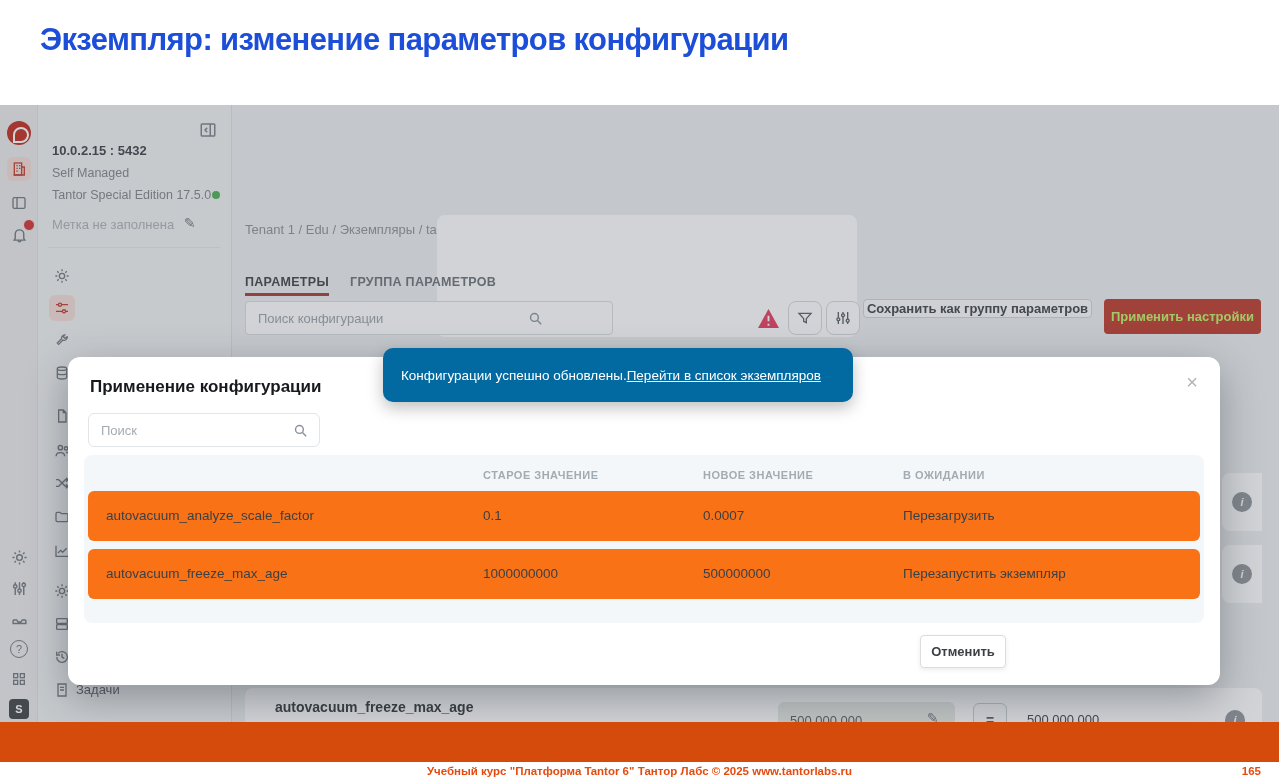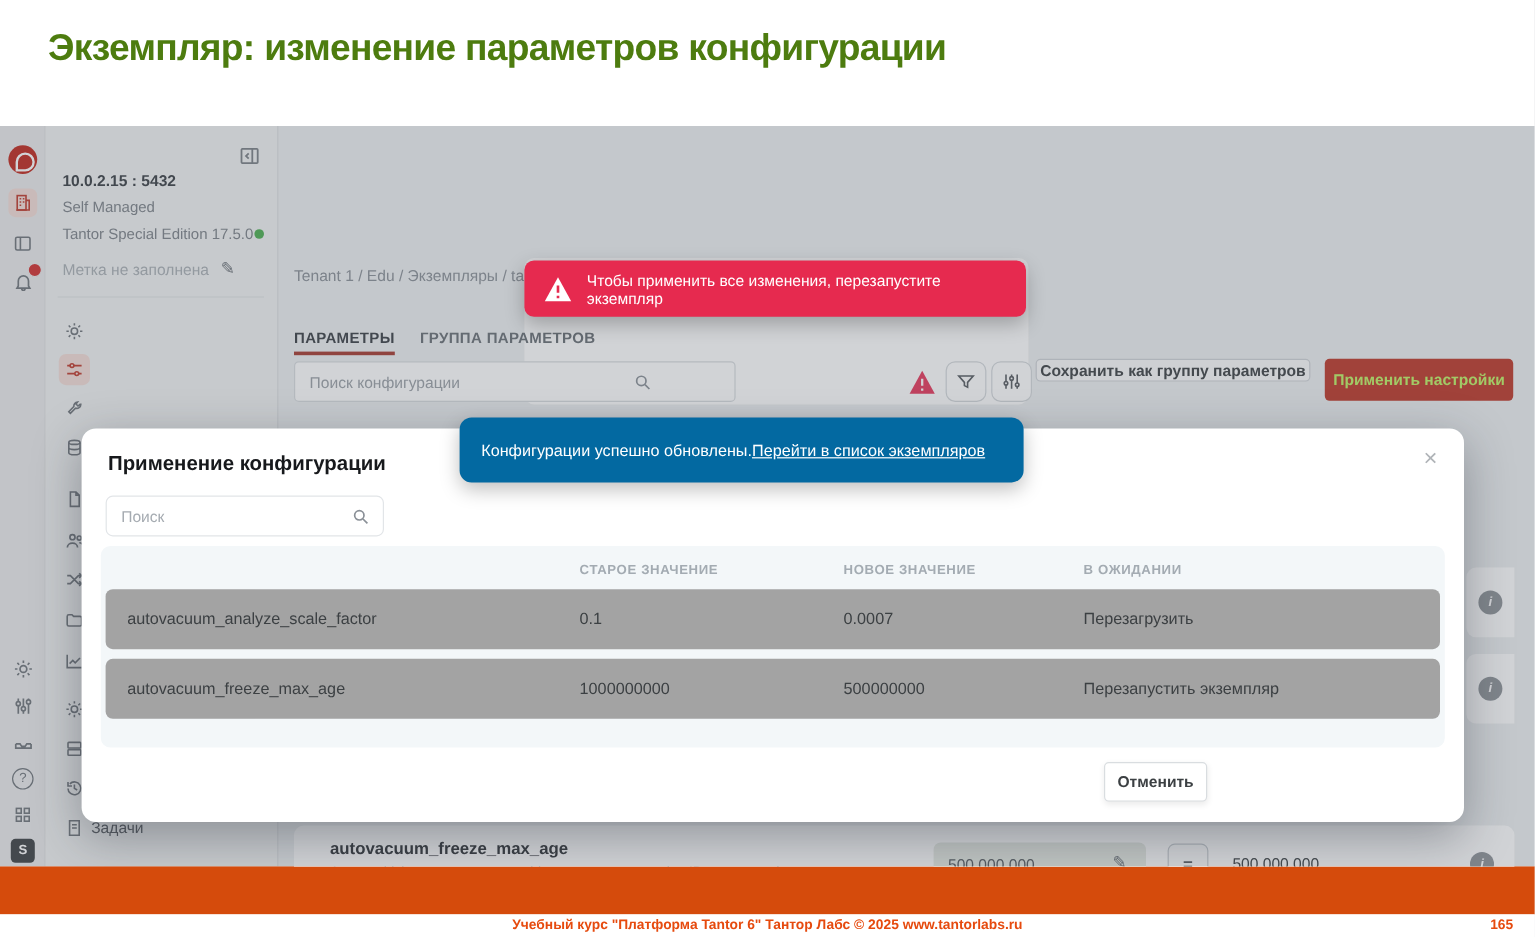--- a/index.html
+++ b/index.html
@@ -1,19 +1,19 @@
 <!DOCTYPE html>
 <html><head>
 <meta charset="utf-8">
 <style>
   * { margin:0; padding:0; box-sizing:border-box; }
   html,body { width:1279px; height:781px; }
   body { font-family:"Liberation Sans","DejaVu Sans",sans-serif; background:#fff; position:relative; overflow:hidden; }
 
-  .slide-title { position:absolute; left:40px; top:22px; font-size:31px; font-weight:800; letter-spacing:-0.6px; color:#4d7c0f; }
+  .slide-title { position:absolute; left:40px; top:22px; font-size:31px; font-weight:800; letter-spacing:-0.6px; color:#1d4ed8; }
 
   
   .app { position:absolute; left:0; top:105px; width:1279px; height:617px; background:#eef0f1; overflow:hidden; }
   .dim { position:absolute; inset:0; background:rgba(90,96,106,0.28); z-index:5; }
 
   
   .rail { position:absolute; left:0; top:0; width:38px; height:100%; background:#ebebec; border-right:1px solid #e0e1e2; }
   .rail .it { position:absolute; left:7px; width:24px; height:24px; display:flex; align-items:center; justify-content:center; color:#6f757b; }
   .logo-dot { width:24px; height:24px; border-radius:50%; background:#c0271c; position:relative; }
   .logo-dot::after { content:""; position:absolute; left:6px; top:6px; width:12px; height:12px; border:2.5px solid #fff; border-radius:50% 50% 50% 0; }
@@ -74,21 +74,21 @@
   
   .modal { position:absolute; left:68px; top:252px; width:1152px; height:328px; background:#fff; border-radius:12px; box-shadow:0 12px 40px rgba(30,35,45,.35); z-index:20; }
   .m-title { position:absolute; left:22px; top:20px; font-size:17px; font-weight:700; color:#17191c; }
   .m-close { position:absolute; right:22px; top:14px; font-size:20px; color:#b0b4b8; cursor:pointer; background:none; border:none; font-family:inherit; }
   .m-search { position:absolute; left:20px; top:56px; width:232px; height:34px; border:1px solid #e2e5e8; border-radius:6px;padding-left:39px; }
   .m-search input { position:absolute; inset:0; border:0; padding:0 34px 0 12px; font-size:13px; outline:none; background:transparent; font-family:inherit; }
   .m-search input::placeholder { color:#a5abb1; }
   .m-search .mag { position:absolute; right:10px; top:8px; color:#8a9097; }
   .m-body { position:absolute; left:16px; top:98px; width:1120px; height:168px; background:#f3f7f9; border-radius:8px; }
   .m-h { position:absolute; top:14px; font-size:11px; font-weight:700; letter-spacing:.5px; color:#a3abb2; }
-  .m-row { position:absolute; left:4px; width:1112px; height:50px; background:#a3a3a3; border-radius:6px; }
+  .m-row { position:absolute; left:4px; width:1112px; height:50px; background:#f97316; border-radius:6px; }
   .m-row span { position:absolute; top:17px; font-size:13.5px; color:#3c4043; }
   .c-name { left:18px; } .c-old { left:395px; } .c-new { left:615px; } .c-pend { left:815px; }
   .m-cancel { position:absolute; left:852px; top:278px; width:86px; height:33px; background:#fff; border:1px solid #d9dde0; border-radius:4px; box-shadow:0 2px 5px rgba(0,0,0,.08); font-size:13px; font-weight:600; color:#3c4043; font-family:inherit; }
   .m-apply { position:absolute; left:946px; top:278px; width:190px; height:33px; background:#dd4b1a; border:none; border-radius:4px; font-size:13px; font-weight:600; color:#fff; font-family:inherit; }
 
   
   .f-band { position:absolute; left:0; top:722px; width:1279px; height:40px; background:#d54b0c; }
   .f-strip { position:absolute; left:0; top:762px; width:1279px; height:19px; background:#fff; }
   .f-course { position:absolute; left:0; top:765px; width:1279px; text-align:center; font-size:11.5px; font-weight:600; color:#e64a0e; }
   .f-page { position:absolute; right:18px; top:765px; font-size:11.5px; font-weight:600; color:#e64a0e; }
@@ -309,29 +309,20 @@
 
   <div class="stub" style="top:368px">
       <div class="info-i">i</div>
     </div>
   <div class="stub" style="top:440px">
       <div class="info-i">i</div>
     </div>
 
   <div class="dim"></div>
 
-  <div class="toast-red">
-    <span>
-      <svg width="24" height="22" viewBox="0 0 24 22">
-          <path d="M12 1 23 21H1z" fill="#fff"></path>
-          <path d="M12 8v6M12 16.5v2" stroke="#e62a4f" stroke-width="2.2"></path>
-        </svg>
-    </span>
-    <span>Чтобы применить все изменения, перезапустите экземпляр</span>
-  </div>
   <div class="toast-green">
     <span>Конфигурации успешно обновлены. </span>
     <a href="#">Перейти в список экземпляров</a>
   </div>
 
   <div class="modal">
     <div class="m-title">Применение конфигурации</div>
     <button class="m-close">×</button>
     <div class="m-search">
       <input type="text" placeholder="Поиск" style="">

